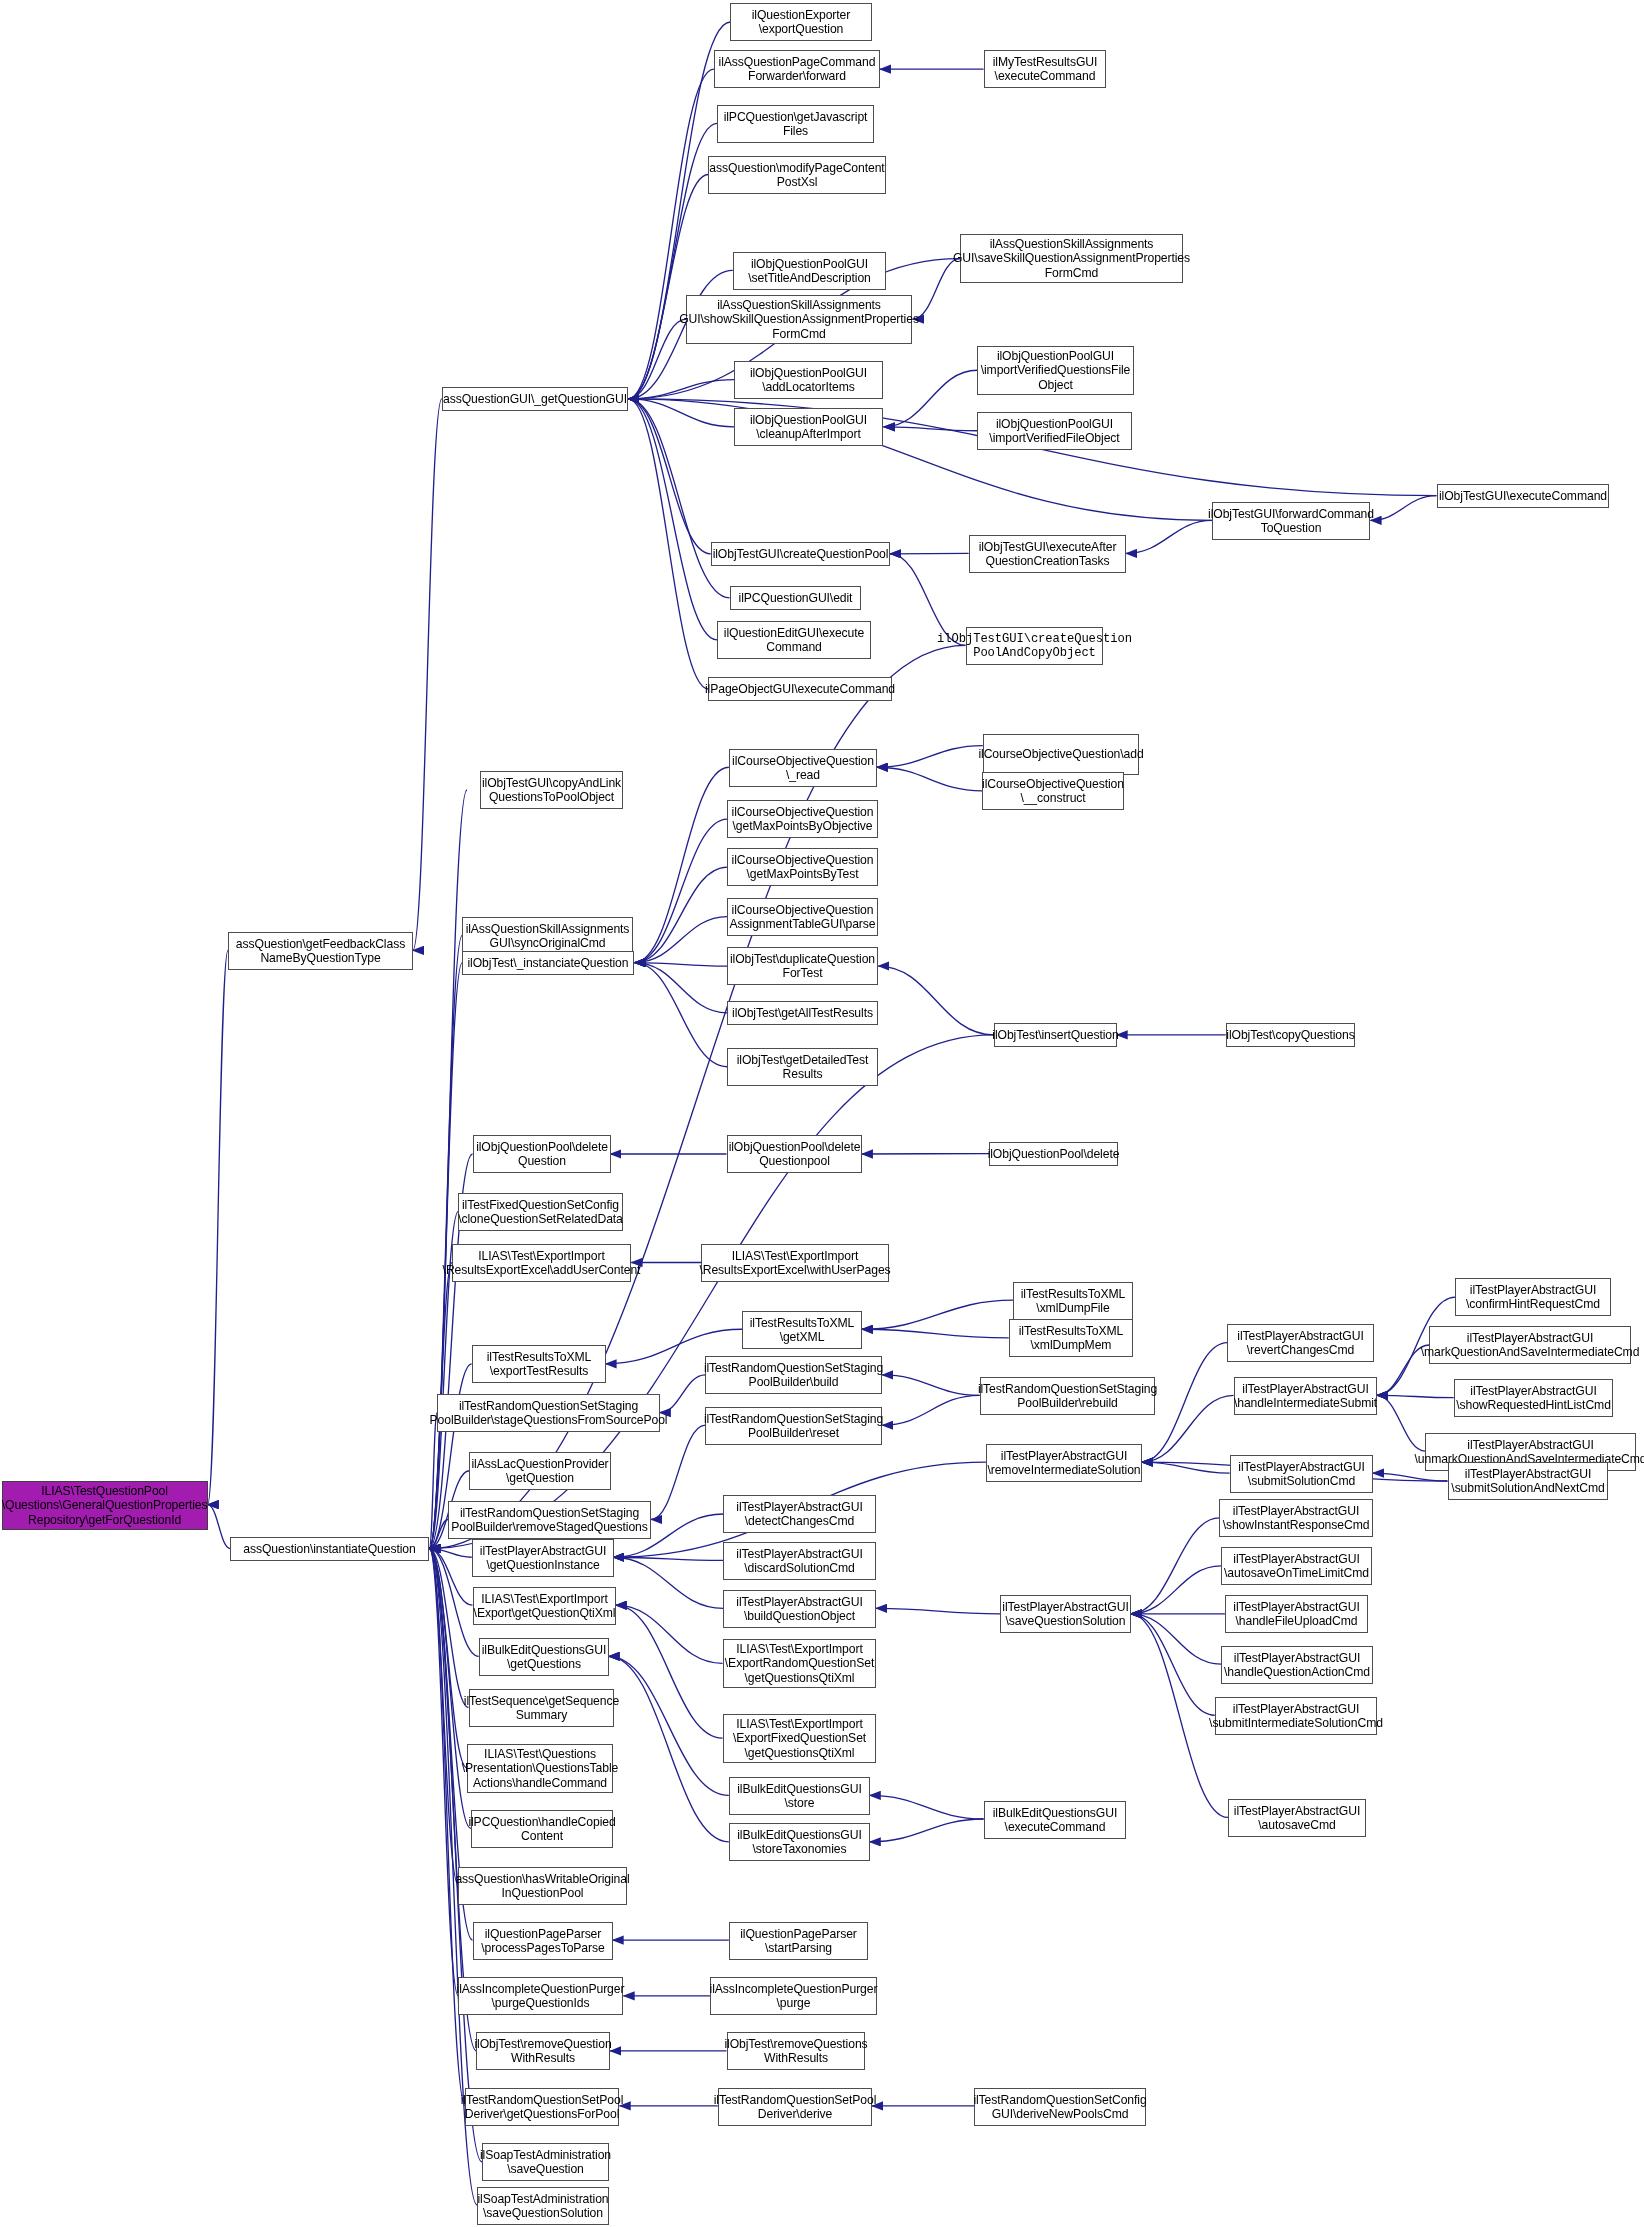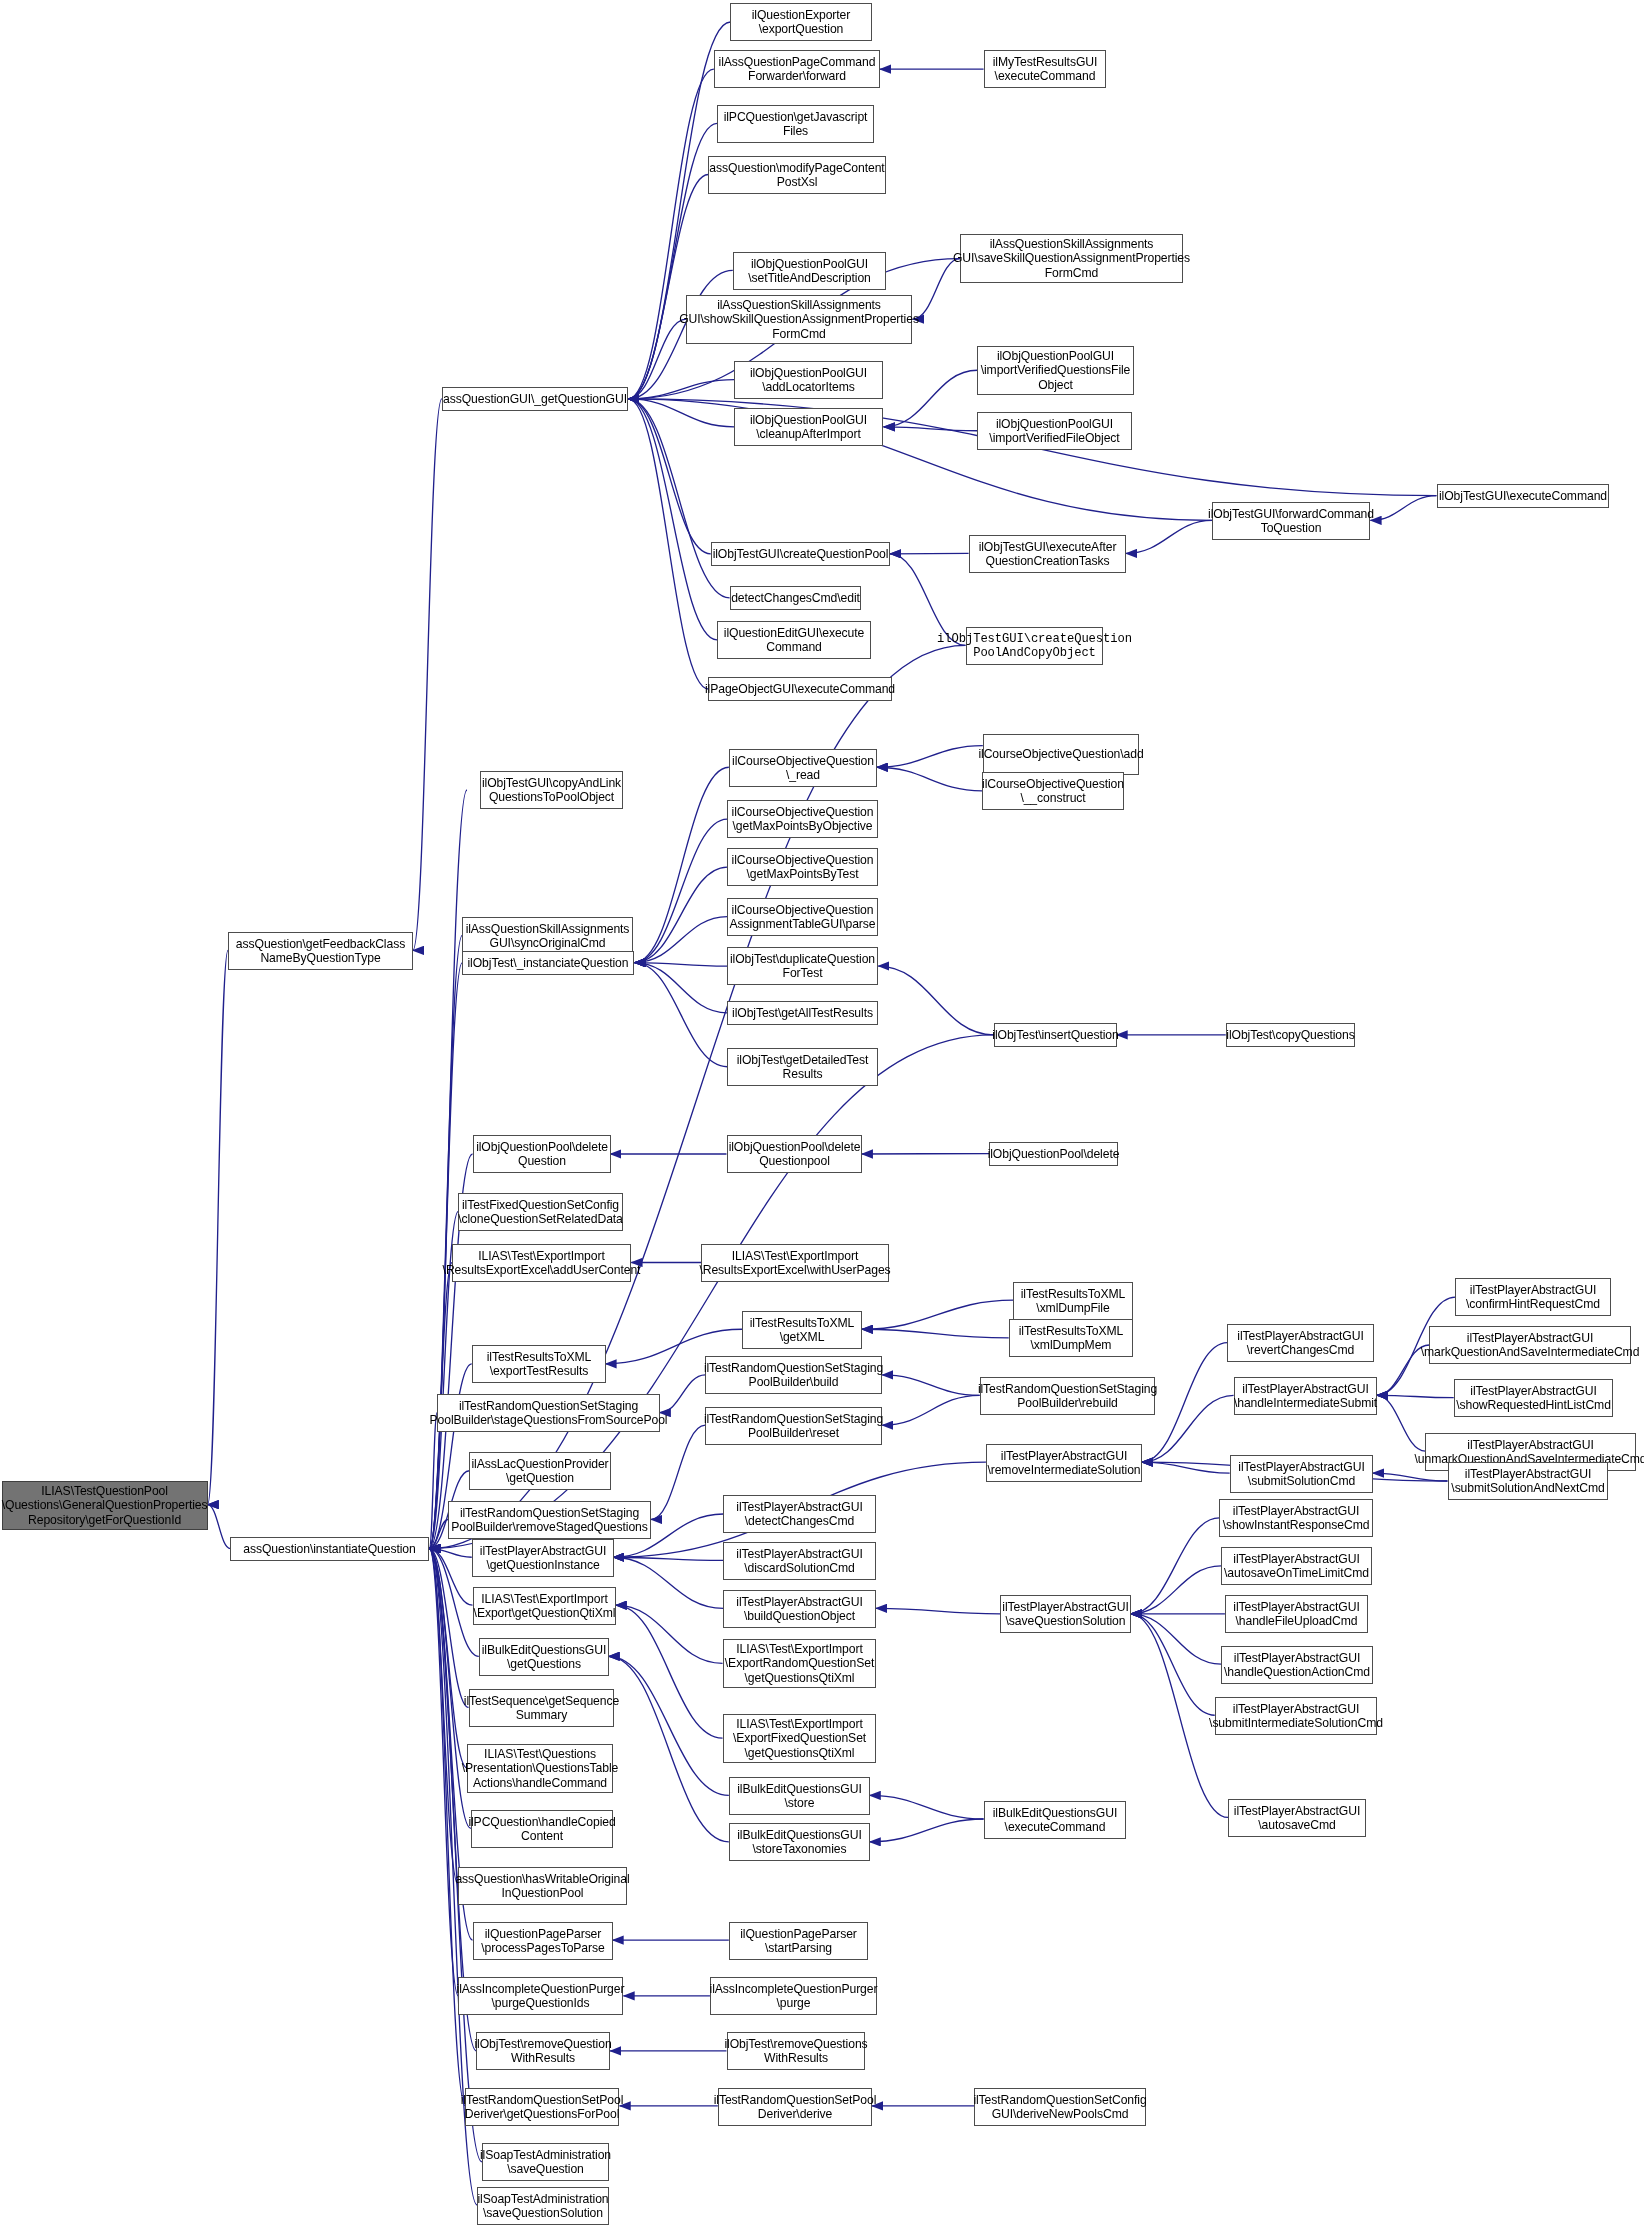--- a/index.html
+++ b/index.html
@@ -31,21 +31,21 @@
     text-align: center;
     display: flex;
     align-items: center;
     justify-content: center;
     padding: 0.8px 2.4px;
     white-space: pre-line;
     letter-spacing: -0.1px;
     z-index: 2;
   }
   .node.focus {
-    background: #737373;
+    background: #a21caf;
     border-color: #404040;
   }
 </style>
 </head>
 <body>
 
 <div id="canvas">
   <svg id="edges" viewBox="0 0 2091 2833" preserveAspectRatio="none">
     <defs>
       <marker id="arrowhead" markerWidth="9" markerHeight="7" refX="8.4" refY="3.5" orient="auto" markerUnits="strokeWidth">
@@ -192,21 +192,21 @@
       <div class="node" style="left: 734px; top: 408px; width: 149px; height: 38px;">ilObjQuestionPoolGUI
 \cleanupAfterImport</div>
       <div class="node" style="left: 977px; top: 412px; width: 155px; height: 38px;">ilObjQuestionPoolGUI
 \importVerifiedFileObject</div>
       <div class="node" style="left: 1437px; top: 484px; width: 172px; height: 24.4px;">ilObjTestGUI\executeCommand</div>
       <div class="node" style="left: 1212px; top: 502px; width: 158px; height: 38px;">ilObjTestGUI\forwardCommand
 ToQuestion</div>
       <div class="node" style="left: 711px; top: 542px; width: 179px; height: 24.4px;">ilObjTestGUI\createQuestionPool</div>
       <div class="node" style="left: 969px; top: 535px; width: 157px; height: 38px;">ilObjTestGUI\executeAfter
 QuestionCreationTasks</div>
-      <div class="node" style="left: 730px; top: 586px; width: 131px; height: 24.4px;">detectChangesCmd\edit</div>
+      <div class="node" style="left: 730px; top: 586px; width: 131px; height: 24.4px;">ilPCQuestionGUI\edit</div>
       <div class="node" style="left: 717px; top: 621px; width: 154px; height: 38px;">ilQuestionEditGUI\execute
 Command</div>
       <div class="node" style="left: 966px; top: 627px; width: 137px; height: 38px; font-family: Liberation Mono, monospace;">ilObjTestGUI\createQuestion
 PoolAndCopyObject</div>
       <div class="node" style="left: 708px; top: 677px; width: 184px; height: 24.4px;">ilPageObjectGUI\executeCommand</div>
       <div class="node" style="left: 480px; top: 771px; width: 143px; height: 38px;">ilObjTestGUI\copyAndLink
 QuestionsToPoolObject</div>
       <div class="node" style="left: 729px; top: 749px; width: 148px; height: 38px;">ilCourseObjectiveQuestion
 \_read</div>
       <div class="node" style="left: 983px; top: 734px; width: 156px; height: 41px;">ilCourseObjectiveQuestion\add</div>

